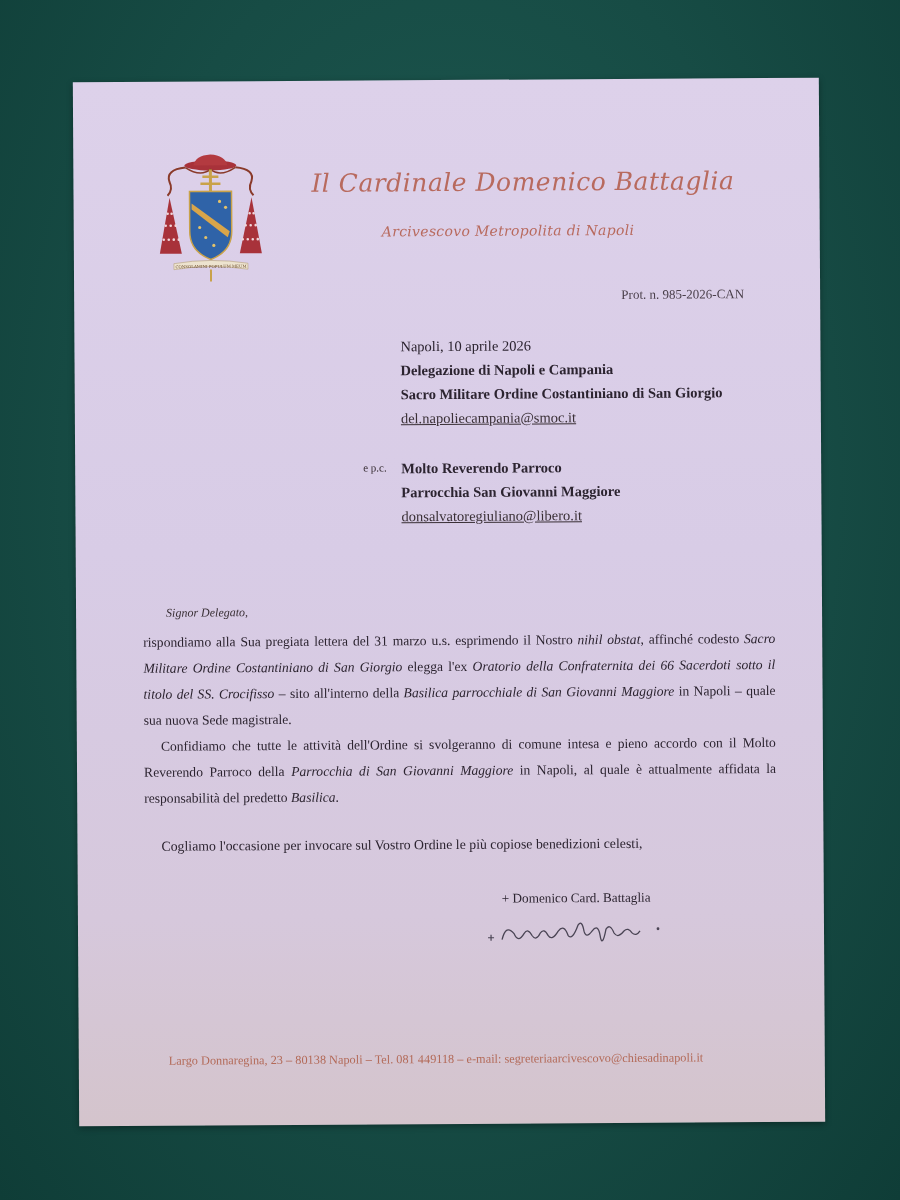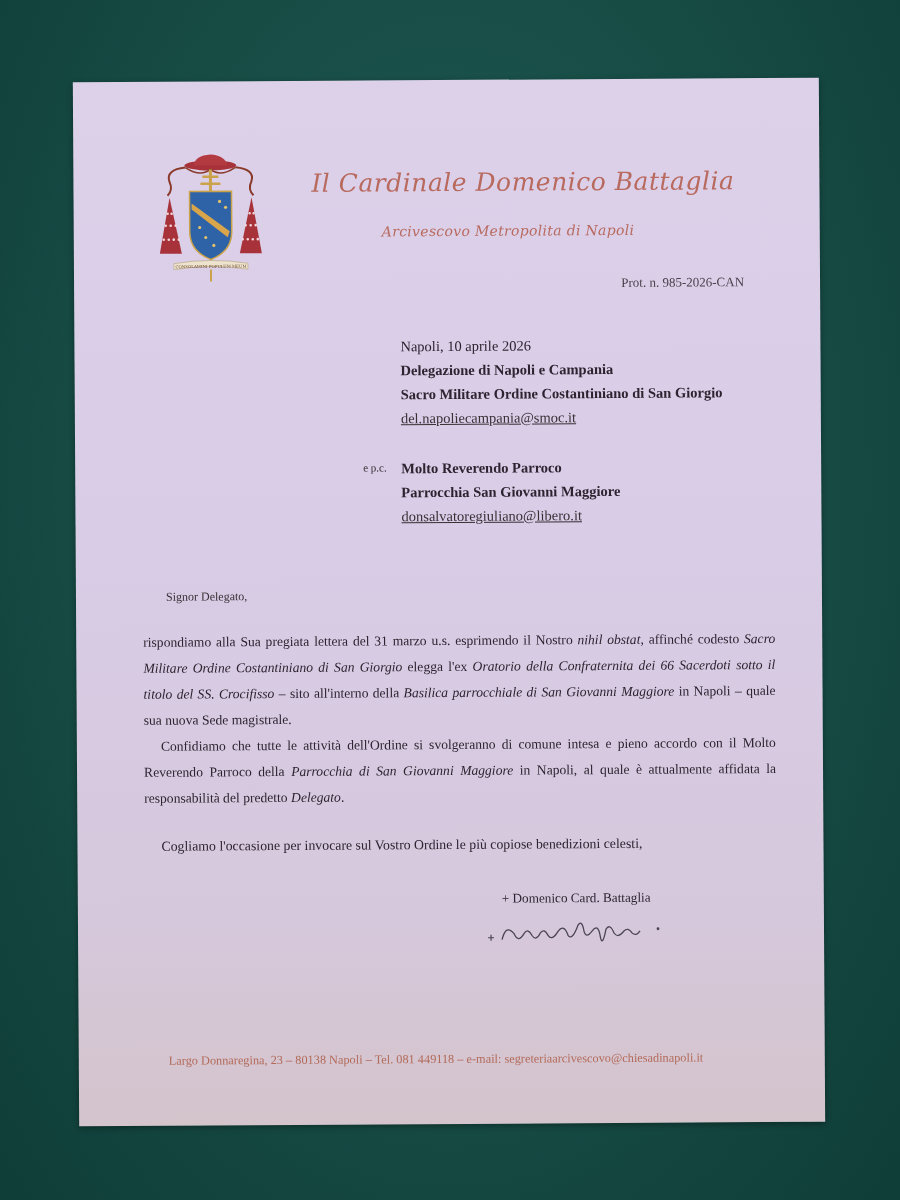--- a/index.html
+++ b/index.html
@@ -20,28 +20,28 @@
     position: absolute; left: 238px; top: 88px;
     font-family: "DejaVu Serif", serif; font-style: italic;
     font-size: 25px; color: #b86a5e; letter-spacing: 0.5px;
   }
   .head-sub {
     position: absolute; left: 308px; top: 143px;
     font-family: "DejaVu Serif", serif; font-style: italic;
     font-size: 14px; color: #b86a5e; letter-spacing: 0.3px;
   }
   .prot {
-    position: absolute; right: 76px; top: 196px;
+    position: absolute; right: 76px; top: 208px;
     font-size: 13px; color: #4a3f4a; margin-left: 43px;
   }
   .block { position: absolute; left: 326px; font-size: 14.5px; color: #2c2430; line-height: 24px; }
   .block .b { font-weight: bold; }
   .block .mail { text-decoration: underline; color: #3a3036; }
   .epc-label { position: absolute; left: 288px; top: 381px; font-size: 11px; color: #3a3036; }
-  .salute { position: absolute; left: 90px; top: 508px; font-size: 12px; color: #3a3036; }
+  .salute { position: absolute; left: 90px; top: 524px; font-size: 12px; font-style: italic; color: #3a3036; }
   .body-text {
     position: absolute; left: 67px; width: 632px; top: 548px;
     font-size: 13.6px; line-height: 26px; color: #2c2430; text-align: justify;
   }
   .body-text p { margin: 0; }
   .body-text p.ind { text-indent: 17px; }
   .body-text i { font-style: italic; }
   .closing { position: absolute; left: 84px; top: 757px; font-size: 13.8px; color: #2c2430; }
   .signer { position: absolute; left: 424px; top: 811px; font-size: 13.2px; color: #2c2430; font-family: Liberation Serif, serif; }
   .signature { position: absolute; left: 402px; top: 830px; width: 220px; height: 45px; }
@@ -124,21 +124,21 @@
   <div class="block" style="top:376px;">
     <div class="b">Molto Reverendo Parroco</div>
     <div class="b">Parrocchia San Giovanni Maggiore</div>
     <div class="mail">donsalvatoregiuliano@libero.it</div>
   </div>
 
   <div class="salute">Signor Delegato,</div>
 
   <div class="body-text">
     <p><span>rispondiamo alla Sua pregiata lettera del 31 marzo u.s. esprimendo il Nostro </span><i>nihil obstat</i><span>, affinché codesto </span><i>Sacro Militare Ordine Costantiniano di San Giorgio</i><span> elegga l'ex </span><i>Oratorio della Confraternita dei 66 Sacerdoti sotto il titolo del SS. Crocifisso</i><span> – sito all'interno della </span><i>Basilica parrocchiale di San Giovanni Maggiore</i><span> in Napoli – quale sua nuova Sede magistrale.</span></p>
-    <p class="ind"><span>Confidiamo che tutte le attività dell'Ordine si svolgeranno di comune intesa e pieno accordo con il Molto Reverendo Parroco della </span><i>Parrocchia di San Giovanni Maggiore</i><span> in Napoli, al quale è attualmente affidata la responsabilità del predetto </span><i>Delegato</i><span>.</span></p>
+    <p class="ind"><span>Confidiamo che tutte le attività dell'Ordine si svolgeranno di comune intesa e pieno accordo con il Molto Reverendo Parroco della </span><i>Parrocchia di San Giovanni Maggiore</i><span> in Napoli, al quale è attualmente affidata la responsabilità del predetto </span><i>Basilica</i><span>.</span></p>
   </div>
 
   <div class="closing">Cogliamo l'occasione per invocare sul Vostro Ordine le più copiose benedizioni celesti,</div>
   <div class="signer">+ Domenico Card. Battaglia</div>
 
   <svg class="signature" viewBox="0 0 220 45">
     <path d="M8 28 l6 0 M11 25 l0 6" stroke="#4a4454" stroke-width="1.2" fill="none"></path>
     <path d="M22 30 Q26 14 34 24 Q38 34 44 24 Q48 18 52 26 Q56 32 60 24 Q64 18 68 26 Q72 32 78 22 Q84 14 88 26 Q92 32 98 16 Q102 10 104 22 Q106 30 112 22 Q118 14 120 26 Q122 40 126 20 Q130 14 134 24 Q138 30 144 22 Q148 18 152 24 Q156 28 160 22" stroke="#4a4454" stroke-width="1.3" fill="none"></path>
     <circle cx="178" cy="20" r="1.4" fill="#4a4454"></circle>
   </svg>

